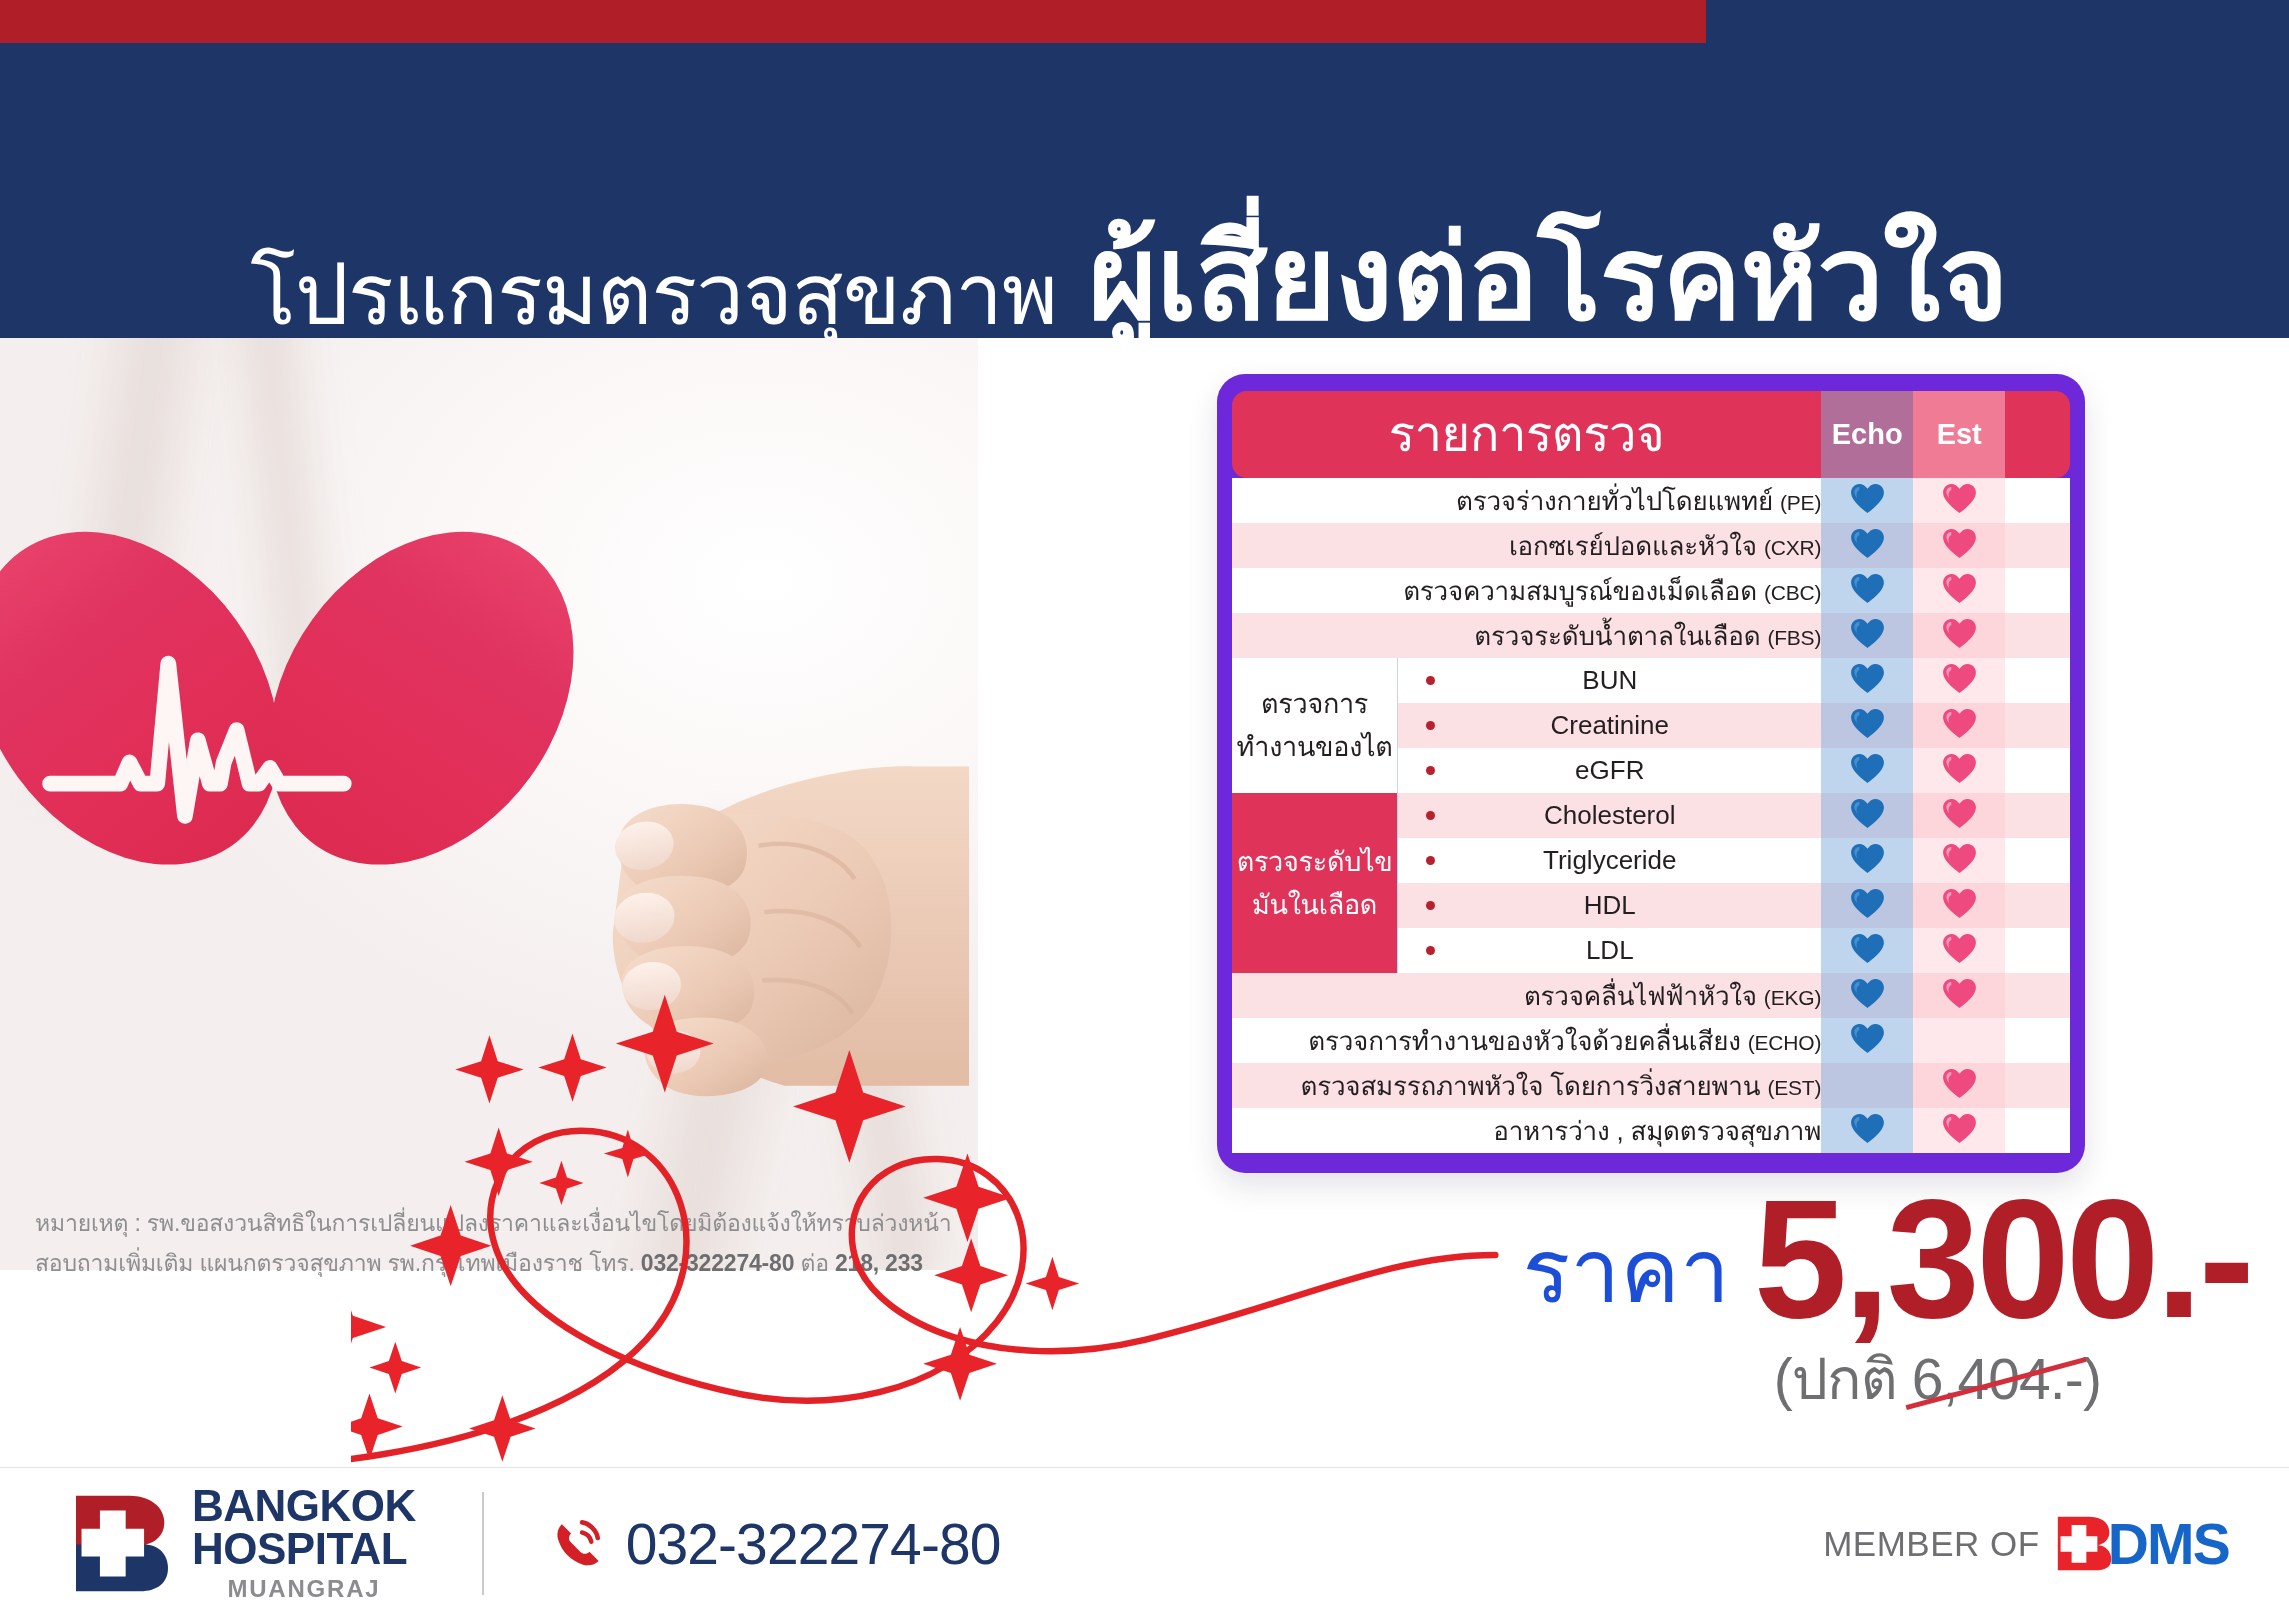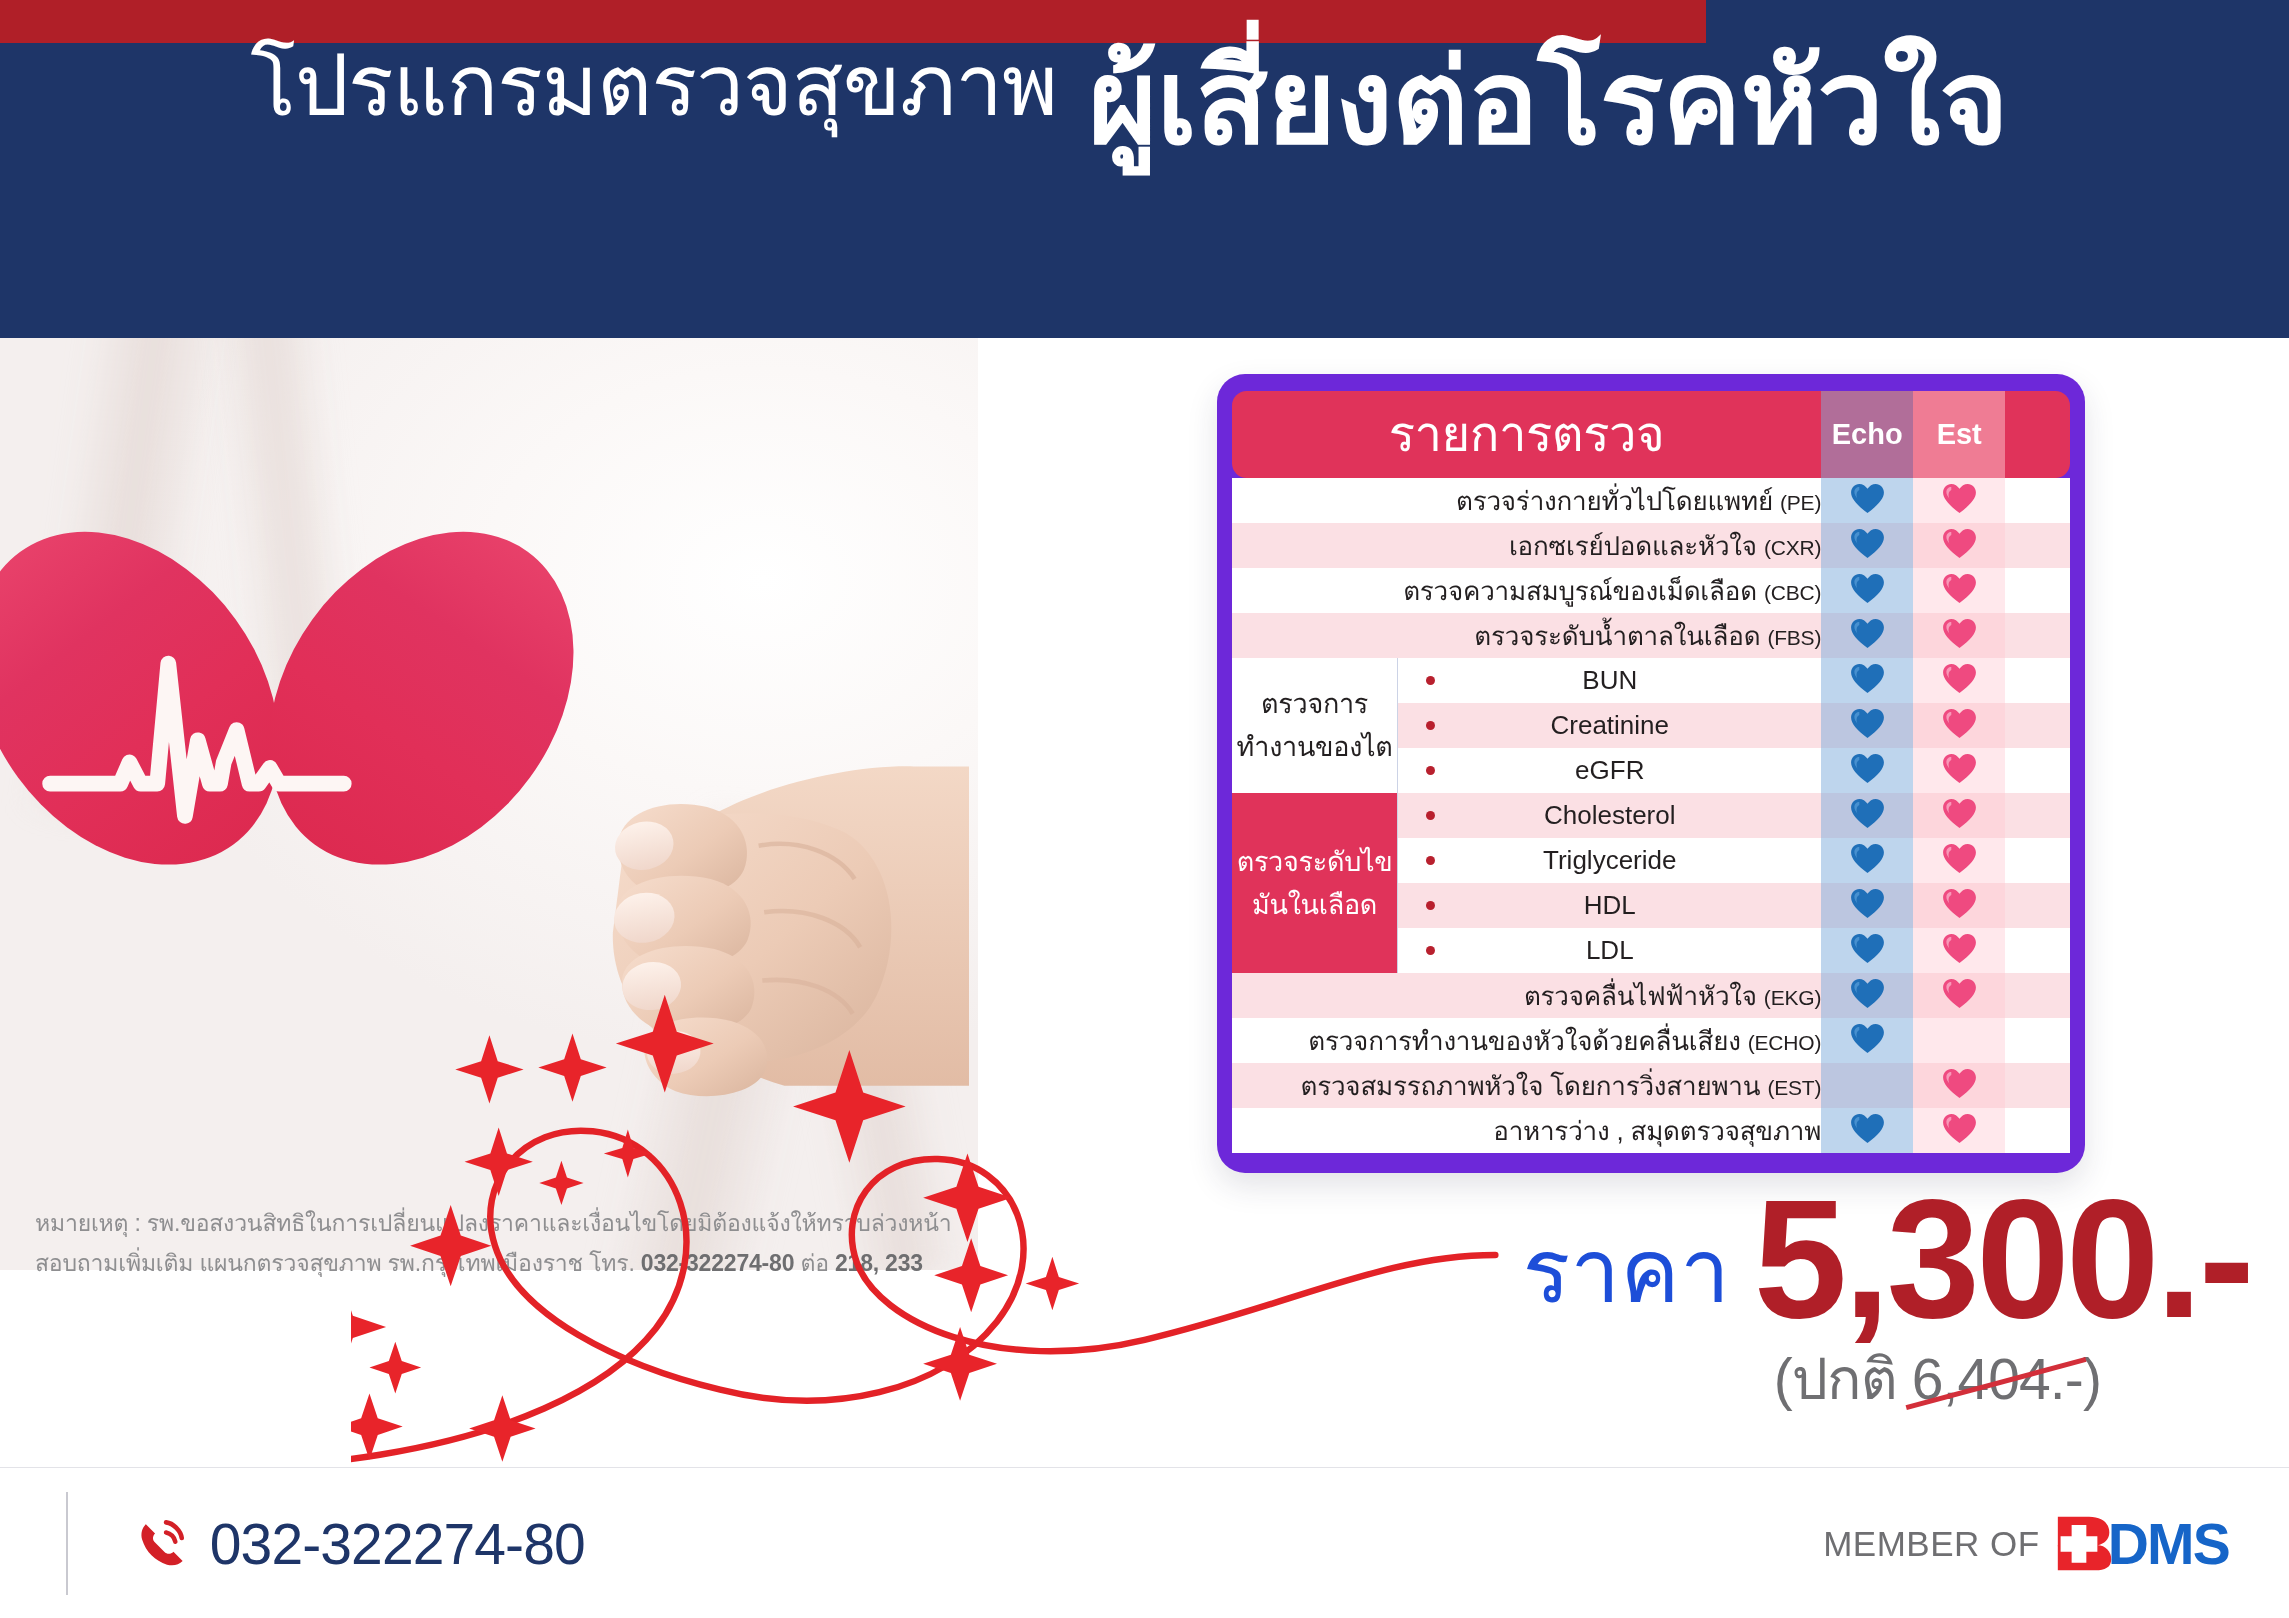--- a/index.html
+++ b/index.html
@@ -15,21 +15,21 @@
   #header-band {
     position: absolute; left: 0; top: 0; width: 2290px; height: 338px;
     background: #1e3568;
   }
   #header-accent-bar {
     position: absolute; left: 0; top: 0; width: 1706px; height: 43px;
     background: #b01f28;
   }
   #header-title-wrap {
     position: absolute; left: 0; top: 43px; width: 2286px; height: 294px;
-    display: flex; align-items: flex-start; justify-content: center;
+    display: flex; align-items: flex-end; justify-content: center;
     padding-right: 28px;
   }
   #title-lead {
     color: #ffffff; font-size: 85px; font-weight: 400;
     letter-spacing: -0.9px; white-space: nowrap;
     line-height: 1;
   }
   #title-main {
     color: #ffffff; font-size: 118px; font-weight: 700;
     letter-spacing: -0.9px; white-space: nowrap; margin-left: 31px;
@@ -496,20 +496,32 @@
 
 <div id="price-block">
   <div id="price-row">
     <div id="price-word">ราคา</div>
     <div id="price-value">5,300.-</div>
   </div>
   <div id="price-normal"><span>(ปกติ </span><span class="struck">6,404.-</span><span>)</span></div>
 </div>
 
 <div id="footer">
+  <div id="logo-block">
+    <svg width="100" height="103" viewBox="0 0 108 112">
+      <path d="M4 4 H62 C84 4 100 16 100 33 C100 46 92 54 80 57 L80 58 H4 Z" fill="#b01f28"></path>
+      <path d="M4 57 H78 C94 57 104 68 104 83 C104 99 92 108 74 108 H4 Z" fill="#1e3568"></path>
+      <path d="M30 20 H58 V40 H78 V70 H58 V92 H30 V70 H10 V40 H30 Z" fill="#ffffff"></path>
+    </svg>
+    <div id="logo-text">
+      <div class="l1">BANGKOK</div>
+      <div class="l2">HOSPITAL</div>
+      <div class="l3">MUANGRAJ</div>
+    </div>
+  </div>
   <div id="footer-divider"></div>
   <div id="phone-block">
     <svg width="57" height="57" viewBox="0 0 62 62">
       <path d="M14 10 C10 14 8 20 10 27 C14 40 24 50 37 54 C44 56 50 54 54 50 L44 40 C41 43 37 43 34 40 L24 30 C21 27 21 23 24 20 Z" fill="#d32027"></path>
       <path d="M36 8 C44 9 52 17 53 25" stroke="#d32027" stroke-width="5" fill="none" stroke-linecap="round"></path>
       <path d="M36 19 C41 20 45 24 46 29" stroke="#d32027" stroke-width="5" fill="none" stroke-linecap="round"></path>
     </svg>
     <div id="phone-num">032-322274-80</div>
   </div>
   <div id="member-block">

